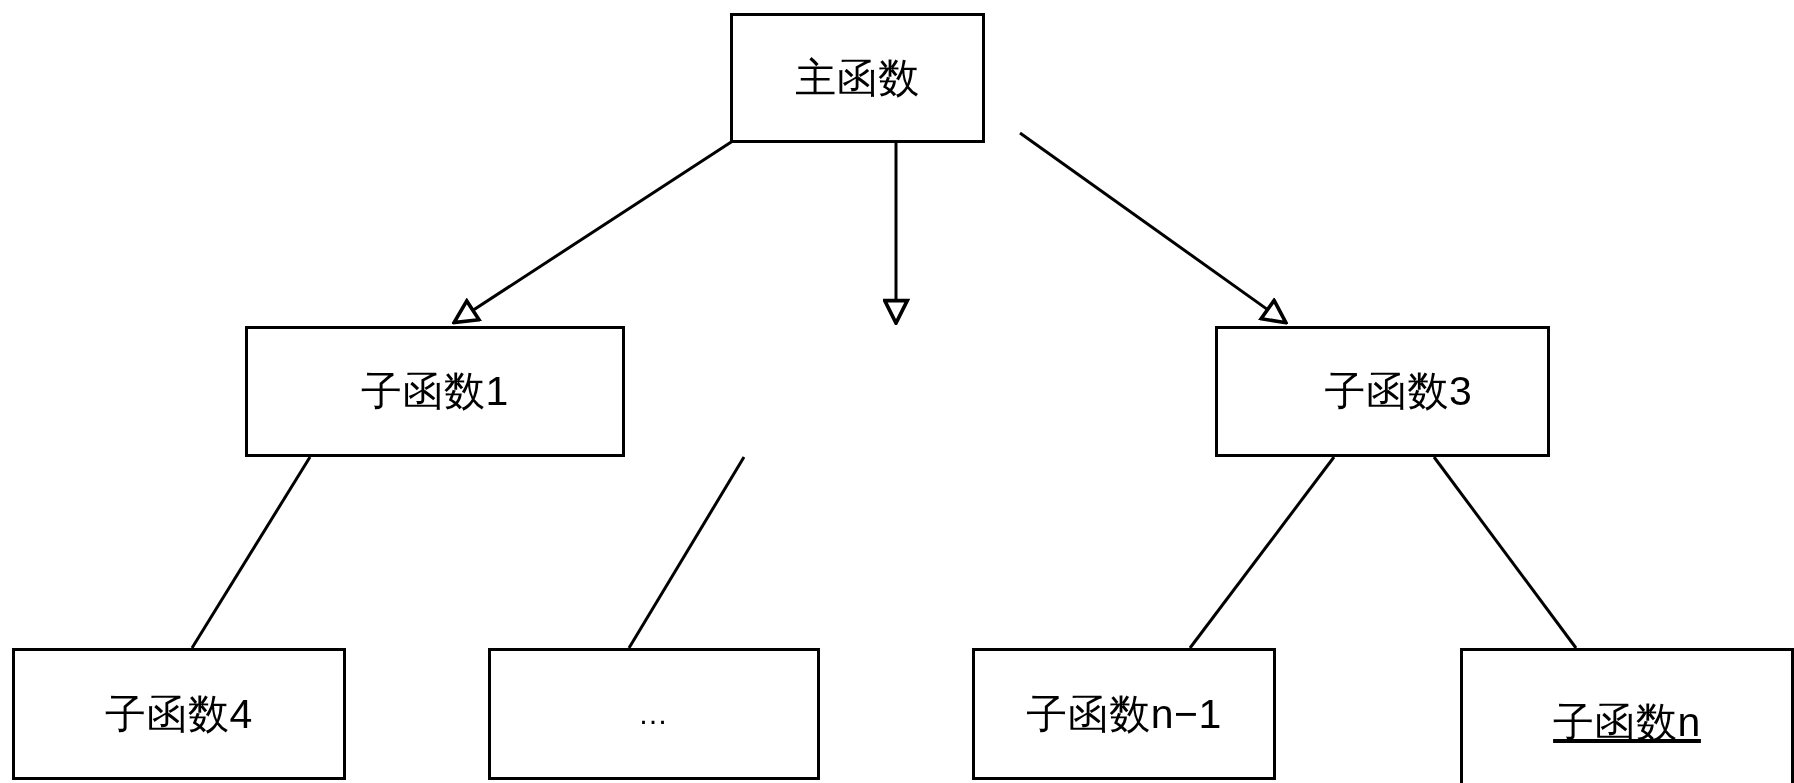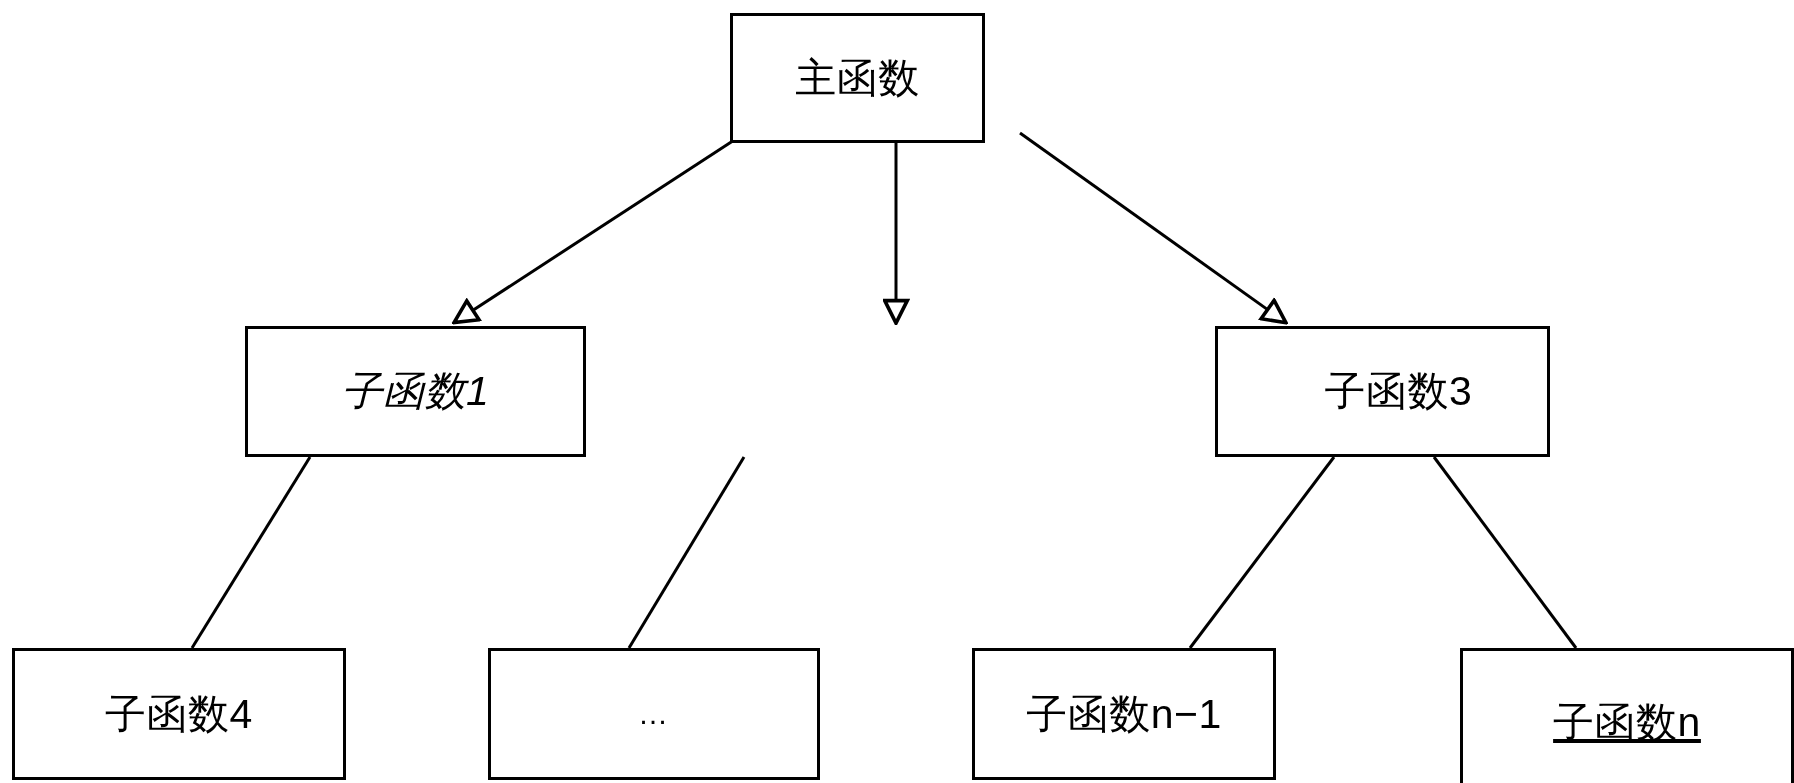--- a/index.html
+++ b/index.html
@@ -66,21 +66,21 @@
         <line x1="744" y1="457" x2="629" y2="648"></line>
         <line x1="1334" y1="457" x2="1190" y2="648"></line>
         <line x1="1434" y1="457" x2="1576" y2="648"></line>
       </g>
   </svg>
 
   <div class="node" style="left: 730px; top: 13px; width: 255px; height: 130px;">
     <span class="node-label">主函数</span>
   </div>
 
-  <div class="node" style="left: 245px; top: 326px; width: 341px; height: 131px; font-style: italic;">
+  <div class="node" style="left: 245px; top: 326px; width: 380px; height: 131px;">
     <span class="node-label">子函数1</span>
   </div>
 
 
   <div class="node" style="left: 1215px; top: 326px; width: 335px; height: 131px; padding-left: 32px;">
     <span class="node-label">子函数3</span>
   </div>
 
   <div class="node" style="left: 12px; top: 648px; width: 334px; height: 132px;">
     <span class="node-label">子函数4</span>

